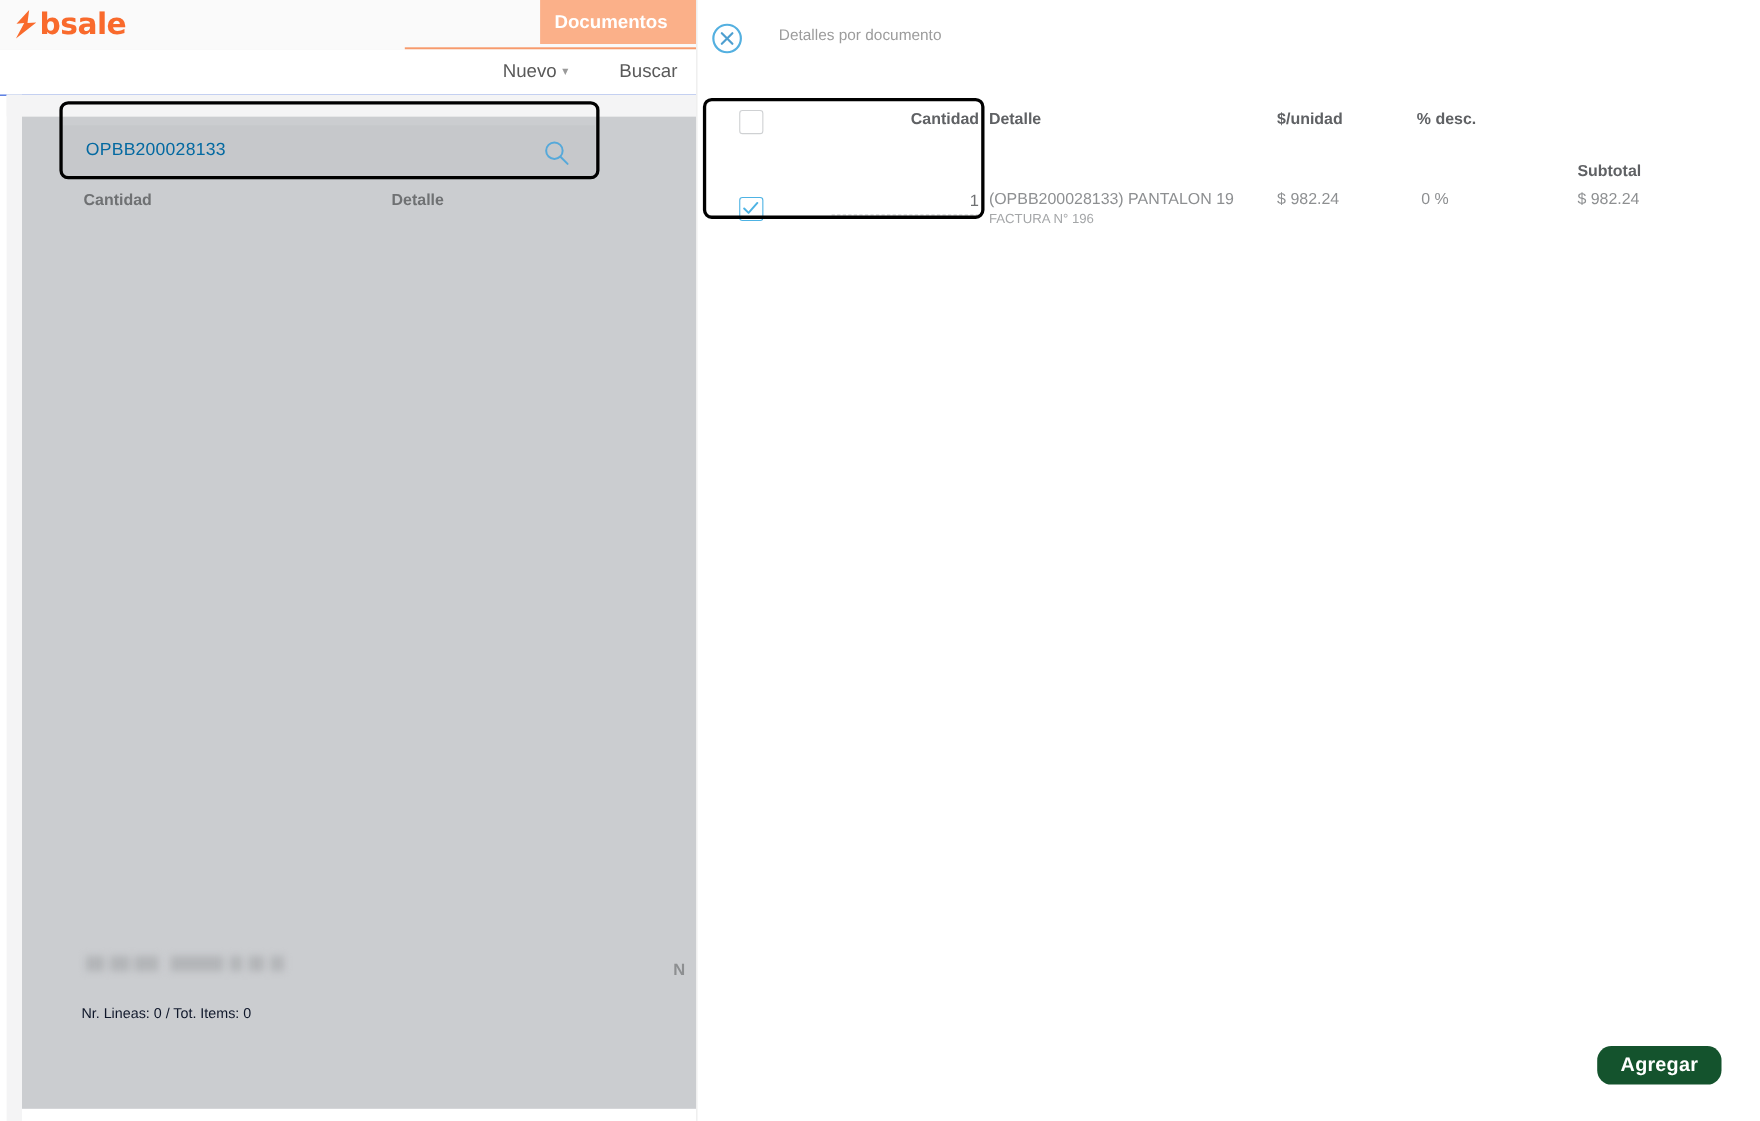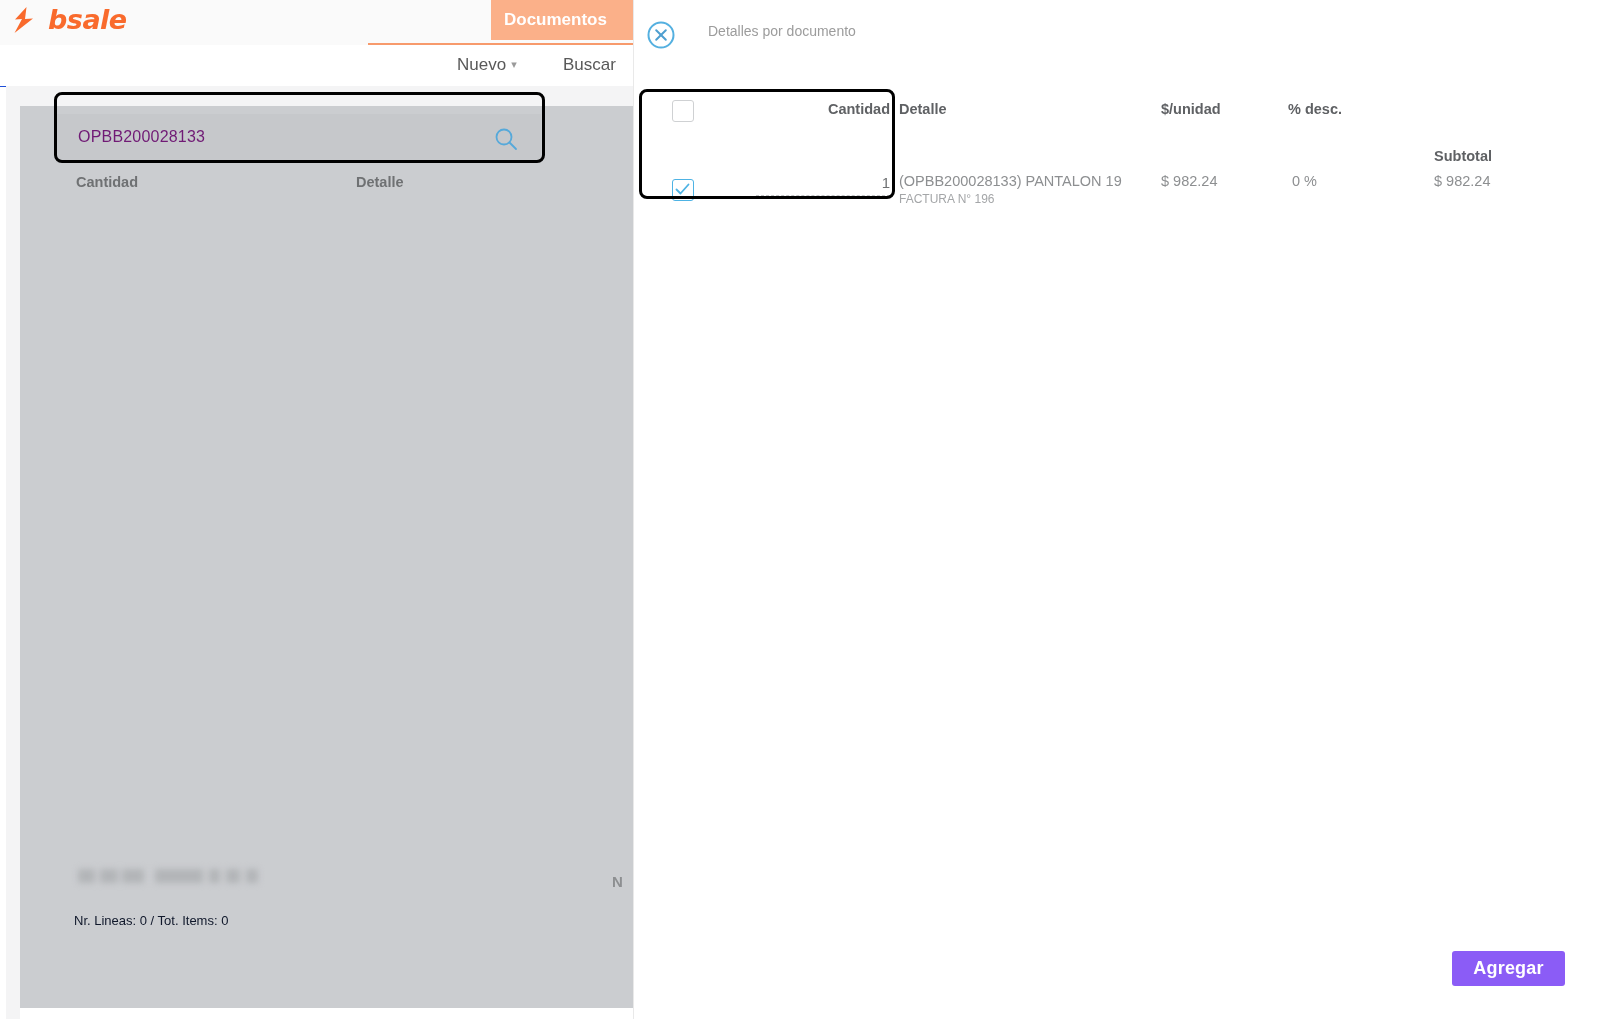--- a/index.html
+++ b/index.html
@@ -31,23 +31,22 @@
     left: 0; top: 0;
     width: 633px; height: 45px;
     background: #fafafa;
     border-bottom: 1px solid #ececec;
   }
   #logo {
     position: absolute;
     left: 12px; top: 6px;
     height: 30px;
     display: flex;
-    align-items: flex-start;
-    gap: 12px;
-    font-style: italic;
+    align-items: flex-end;
+    gap: 0;
   }
   #logo .bolt { display:block; }
   #logo .wordmark {
     font-family: "DejaVu Sans", sans-serif;
     font-size: 27px;
     font-weight: 700;
     color: #f96a2c;
     letter-spacing: -0.5px;
     line-height: 1;
   }
@@ -120,21 +119,21 @@
   #search-row {
     position: absolute;
     left: 56px; top: 114px;
     width: 485px; height: 49px;
     background: #c6c8cb;
   }
   #search-input-text {
     position: absolute;
     left: 22px; top: 14px;
     font-size: 16px;
-    color: #701a75;
+    color: #0369a1;
     letter-spacing: 0.2px;
   }
   #search-icon {
     position: absolute;
     right: 22px; top: 12px;
   }
 
   
   #search-highlight {
     position: absolute;
@@ -319,26 +318,26 @@
     border-radius: 8px;
     box-sizing: border-box;
     pointer-events: none;
   }
 
   
   #btn-agregar {
     position: absolute;
     left: 818px; top: 951px;
     width: 113px; height: 35px;
-    background: #8b5cf6;
+    background: #14532d;
     color: #ffffff;
     font-size: 18px;
     font-weight: 700;
     border: none;
-    border-radius: 3px;
+    border-radius: 13px;
     cursor: pointer;
     font-family: "Liberation Sans", sans-serif;
     letter-spacing: 0.2px;
   }
 </style>
 </head>
 <body>
 
 <div id="app-panel">
 

